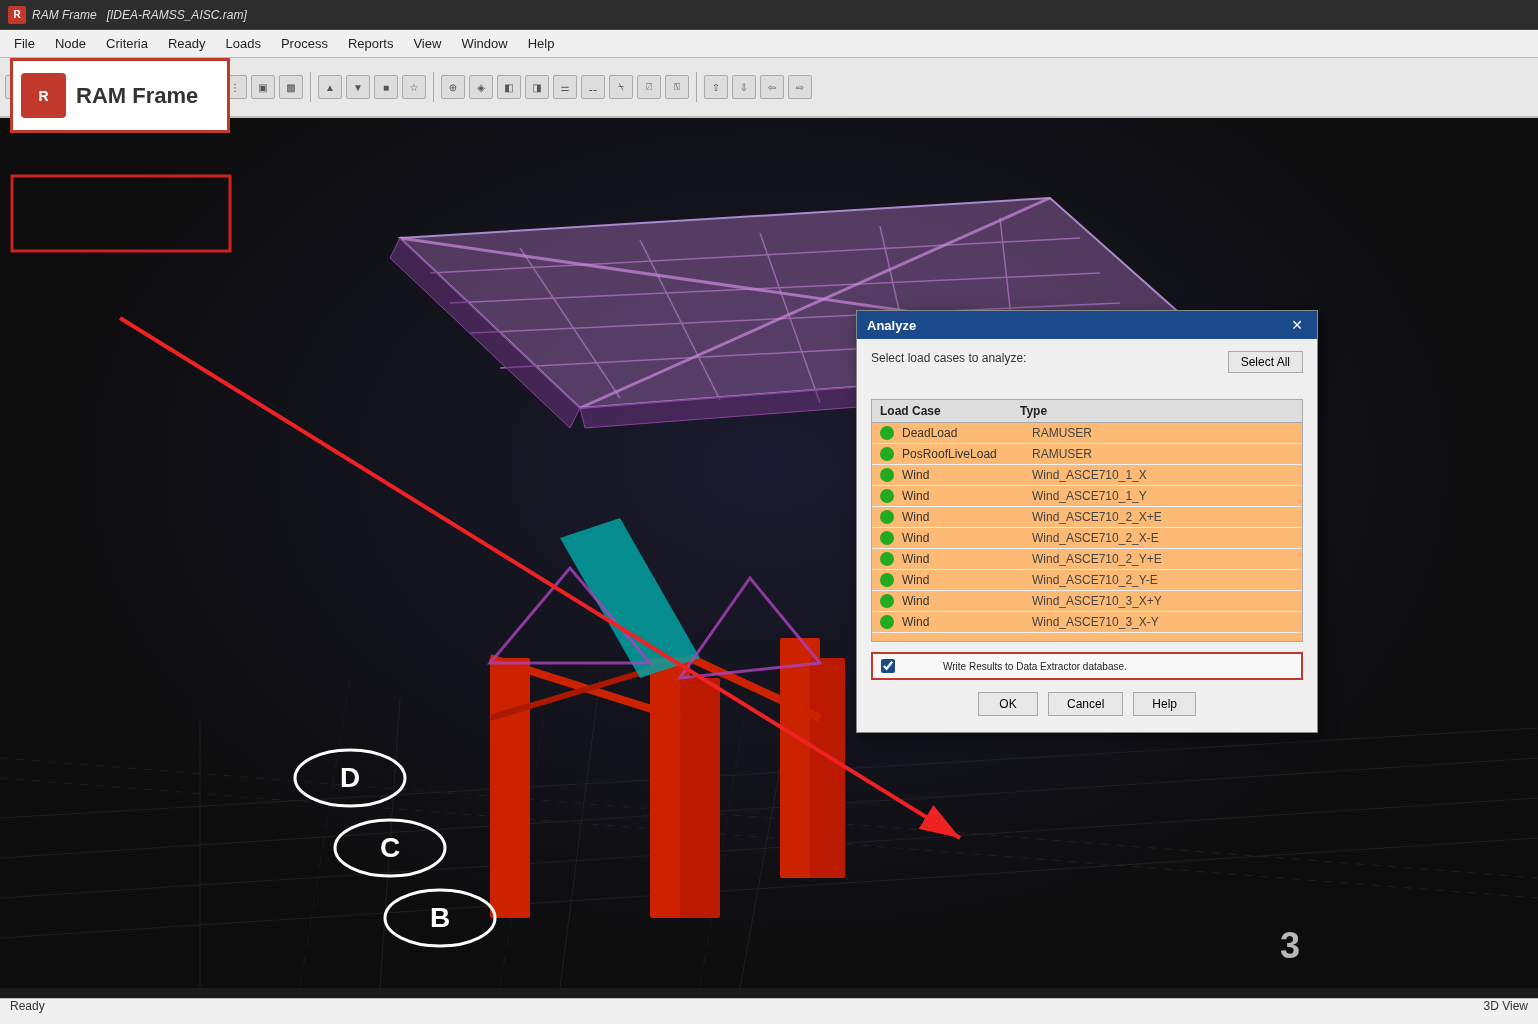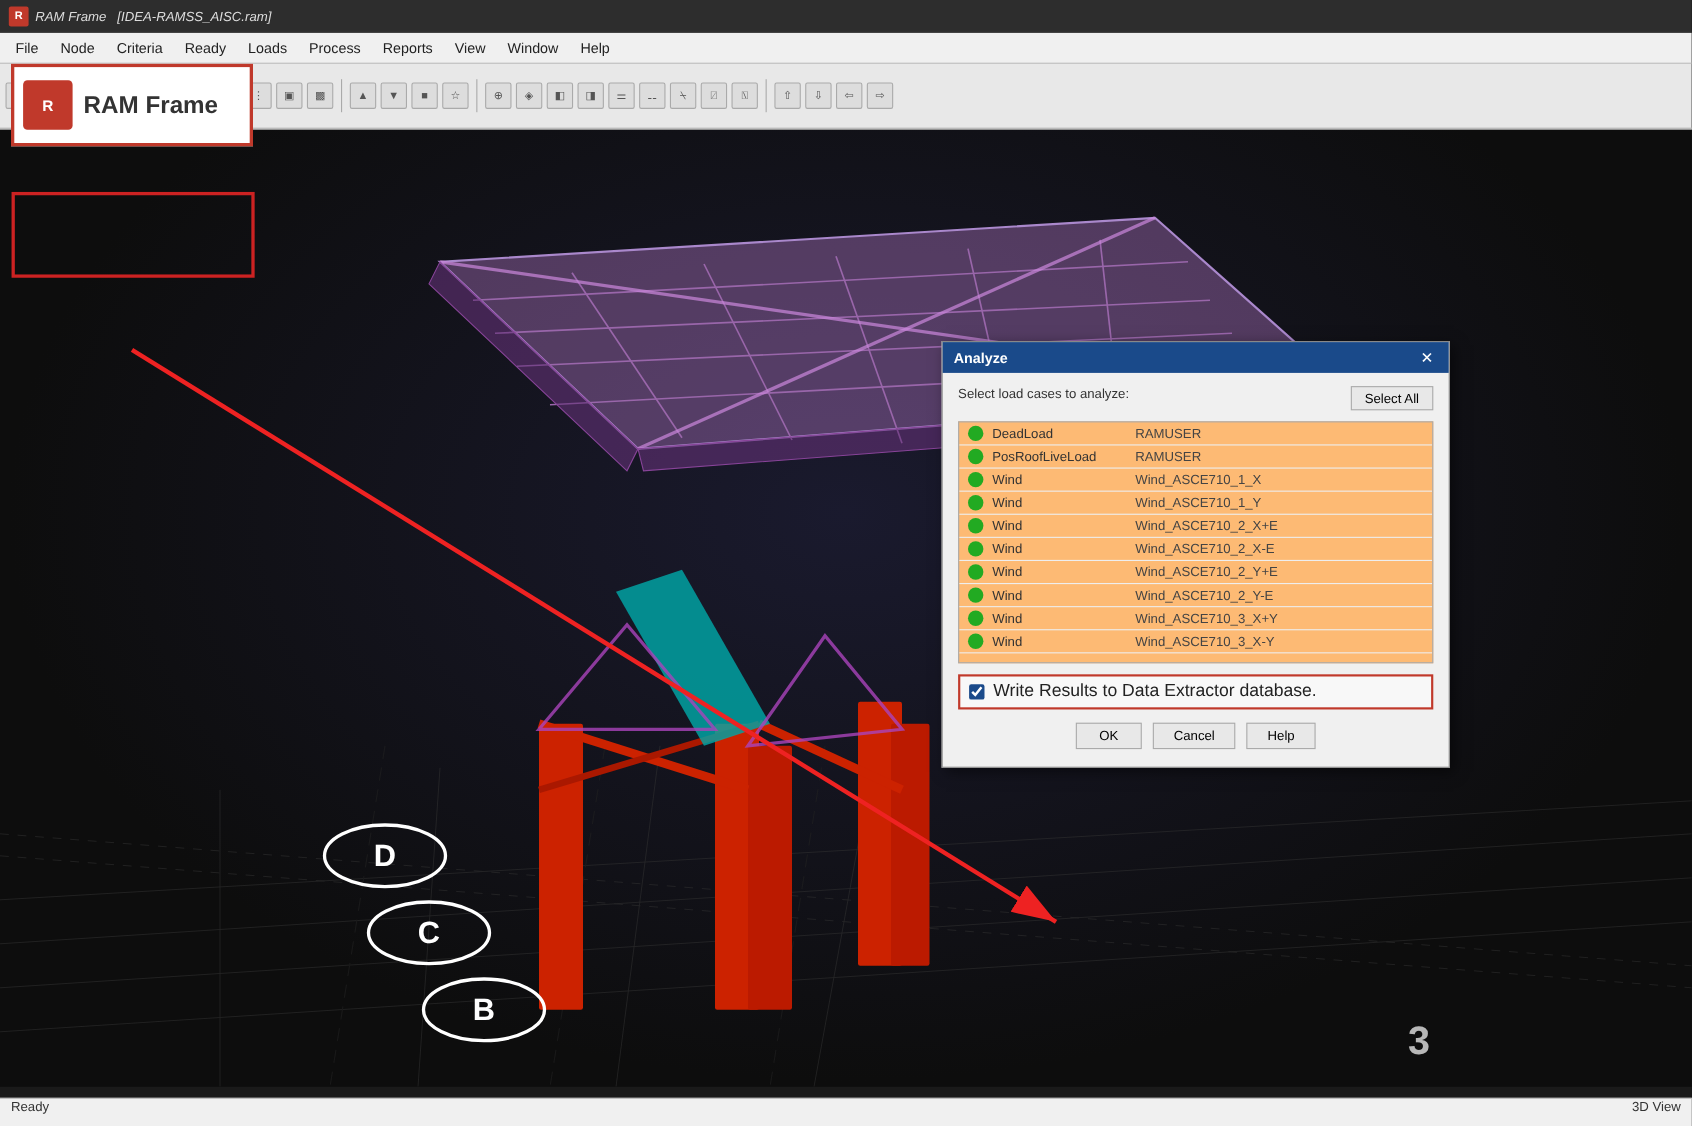--- a/index.html
+++ b/index.html
@@ -220,22 +220,23 @@
       border: 2px solid #c0392b;
       padding: 5px 8px;
       background: #f8f8f8;
     }
     #write-results-row input[type=checkbox] {
       margin-right: 8px;
       width: 14px; height: 14px;
       accent-color: #1a4a8a;
     }
     #write-results-label {
-      font-size: 16px;
+      font-size: 10px;
       color: #222;
+      margin-left: 40px;
     }
 
     #dialog-buttons {
       display: flex;
       justify-content: center;
       gap: 10px;
       padding: 8px 0 4px 0;
     }
     .dialog-btn {
       background: #e8e8e8;
@@ -411,20 +412,24 @@
   <div id="dialog-titlebar">
     <span>Analyze</span>
     <button id="dialog-close">✕</button>
   </div>
   <div id="dialog-body">
     <div style="display:flex; align-items:center; justify-content:space-between; margin-bottom:8px;">
       <span id="dialog-instruction">Select load cases to analyze:</span>
       <button id="select-all-btn">Select All</button>
     </div>
 
+    <div id="load-table-header">
+      <span class="col-load">Load Case</span>
+      <span class="col-type">Type</span>
+    </div>
     <div id="load-table-list">
 
     <div class="load-row">
           <div class="load-dot"></div>
     <span class="load-name">DeadLoad</span>
     <span class="load-type">RAMUSER</span>
         </div>
         <div class="load-row">
           <div class="load-dot"></div>
     <span class="load-name">PosRoofLiveLoad</span>

